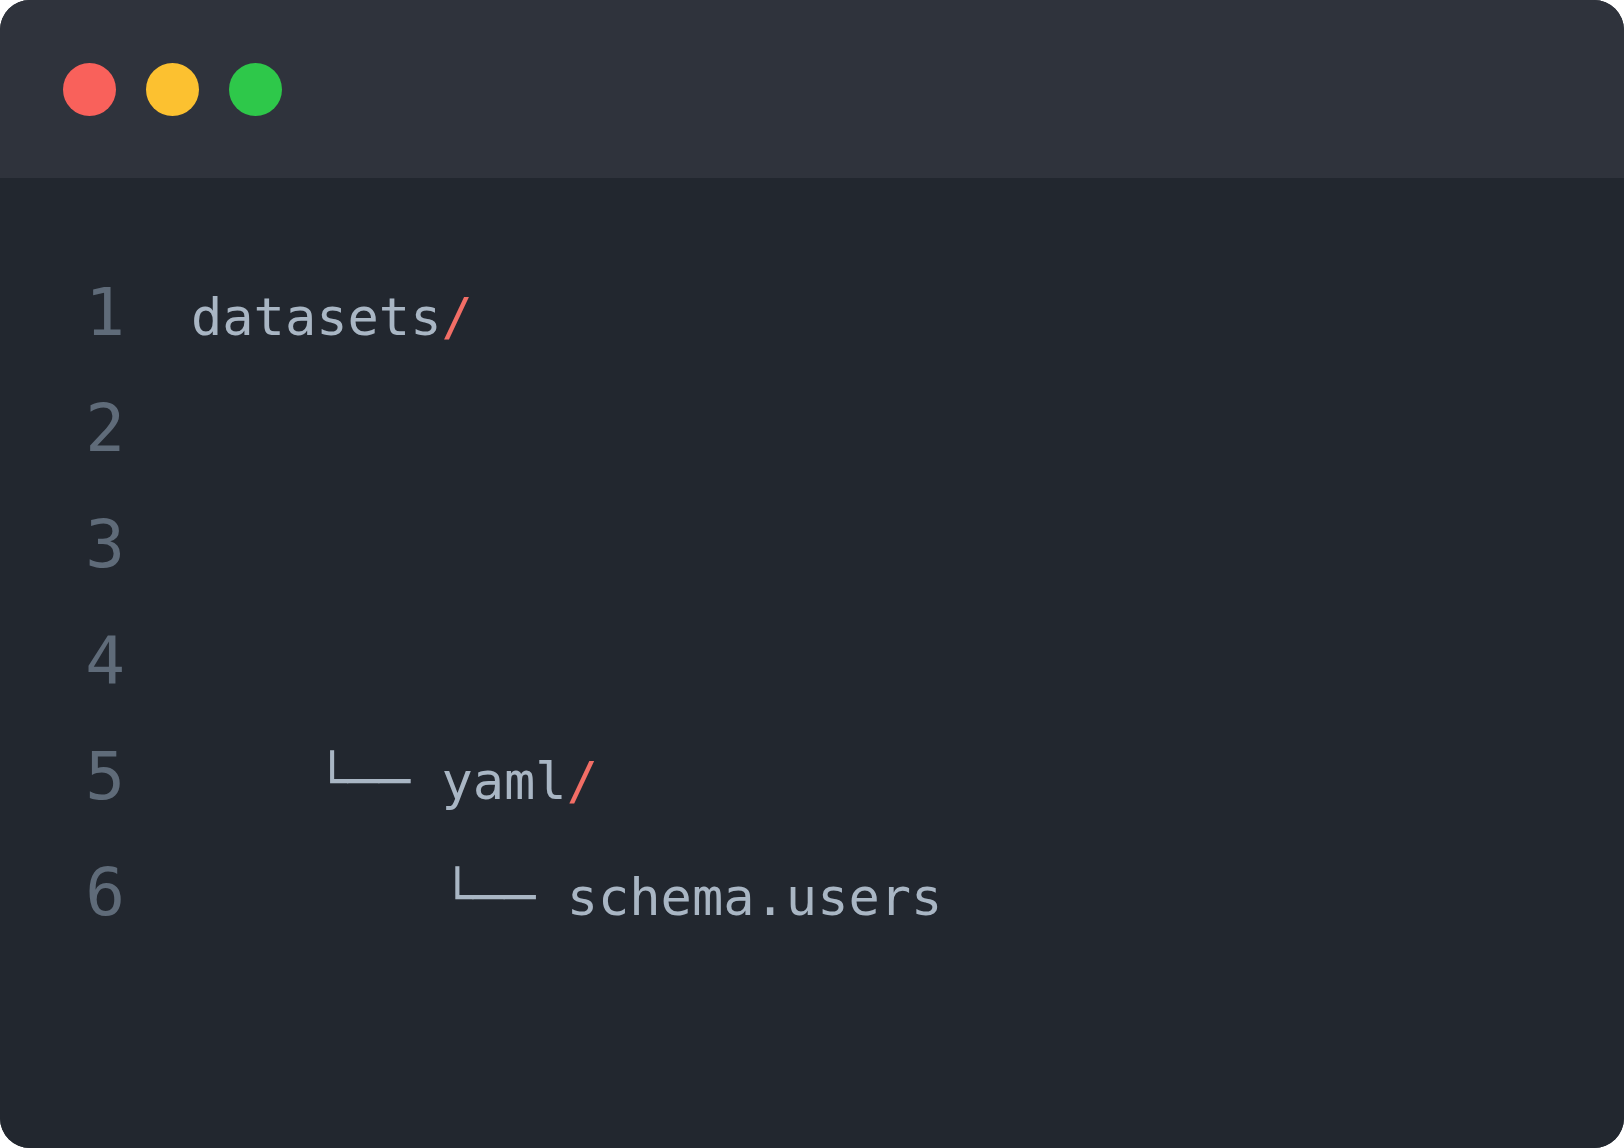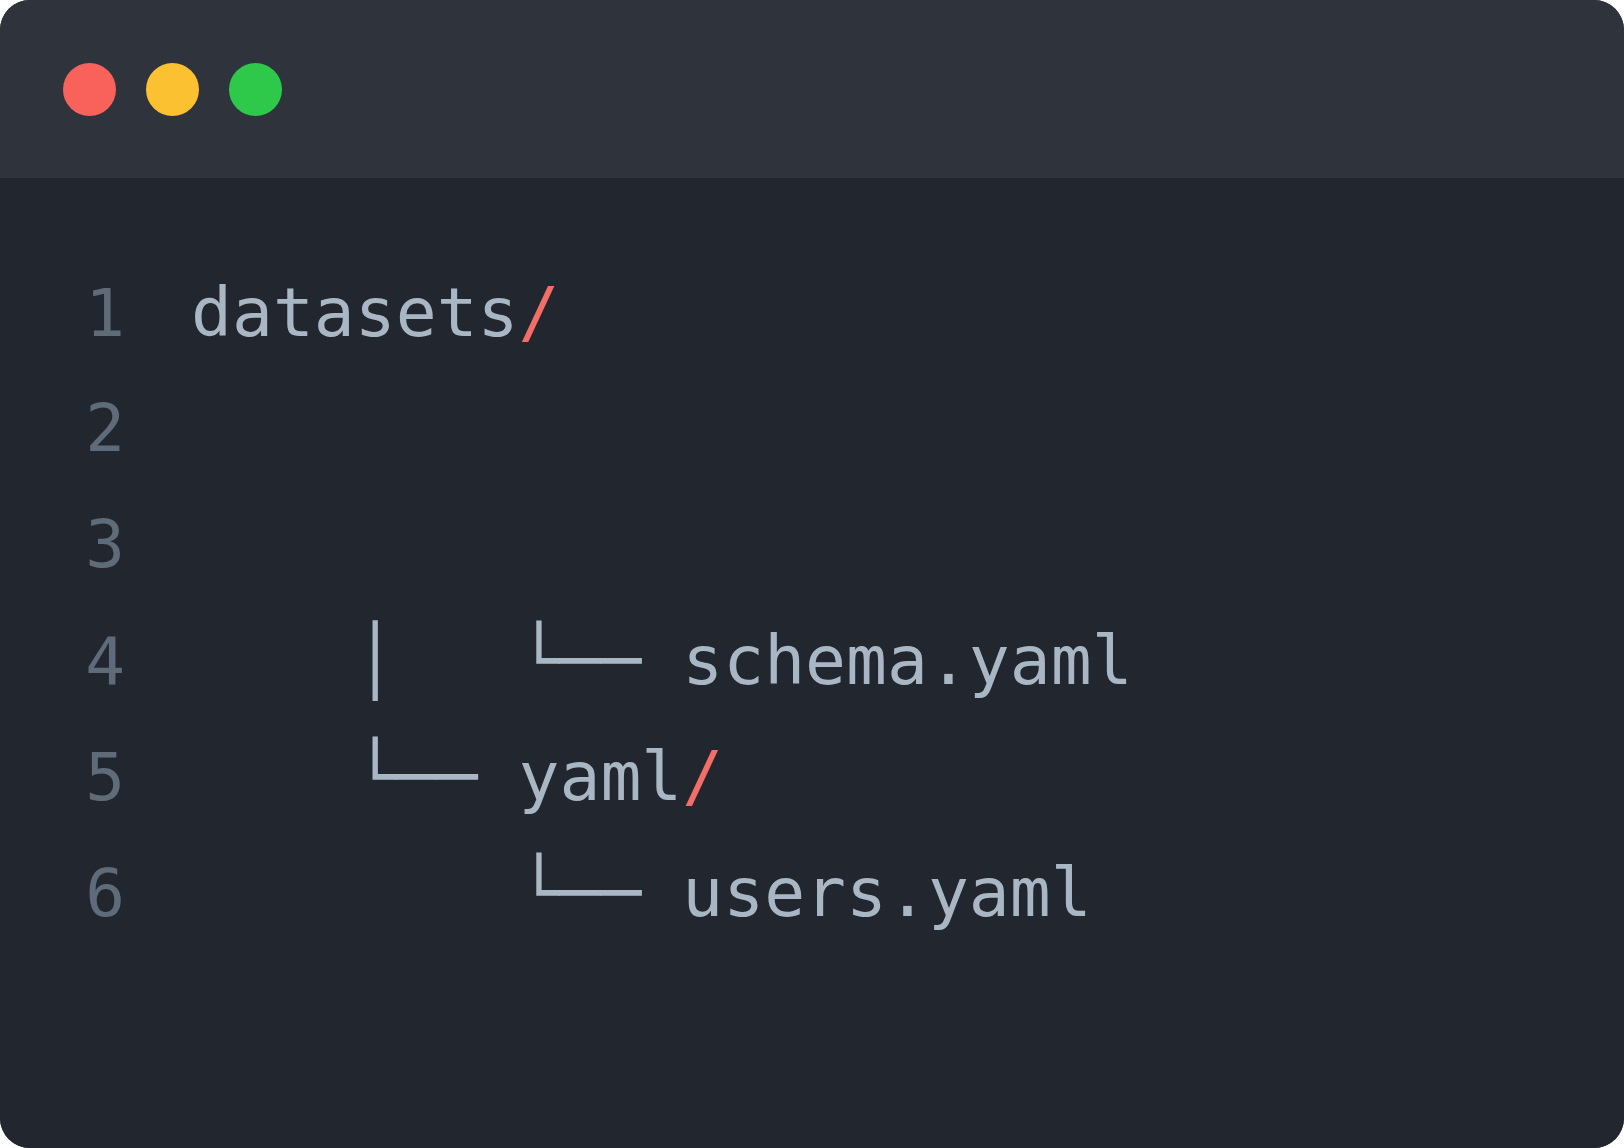--- a/index.html
+++ b/index.html
@@ -57,21 +57,21 @@
   .gutter {
     flex: 0 0 45px;
     width: 45px;
     text-align: right;
     font-size: 66px;
     color: var(--line-number);
     user-select: none;
   }
   .code {
     margin-left: 66px;
-    font-size: 68px;
+    font-size: 52px;
   }
   .code .txt { color: var(--text); }
   .code .slash { color: var(--separator); }
 </style>
 </head>
 <body>
 
 <div class="window">
   <div class="title-bar">
 
@@ -89,26 +89,25 @@
   <div class="code-line">
     <span class="gutter">2</span>
   </div>
 
   <div class="code-line">
     <span class="gutter">3</span>
   </div>
 
   <div class="code-line">
     <span class="gutter">4</span>
-    <span class="code"><span class="txt">    │   └── schema.yaml</span></span>
   </div>
 
   <div class="code-line">
     <span class="gutter">5</span>
     <span class="code"><span class="txt">    └── yaml</span><span class="slash">/</span></span>
   </div>
 
   <div class="code-line">
     <span class="gutter">6</span>
-    <span class="code"><span class="txt">        └── users.yaml</span></span>
+    <span class="code"><span class="txt">        └── schema.users</span></span>
   </div>
 </div>
 </div>
 
 </body></html>

